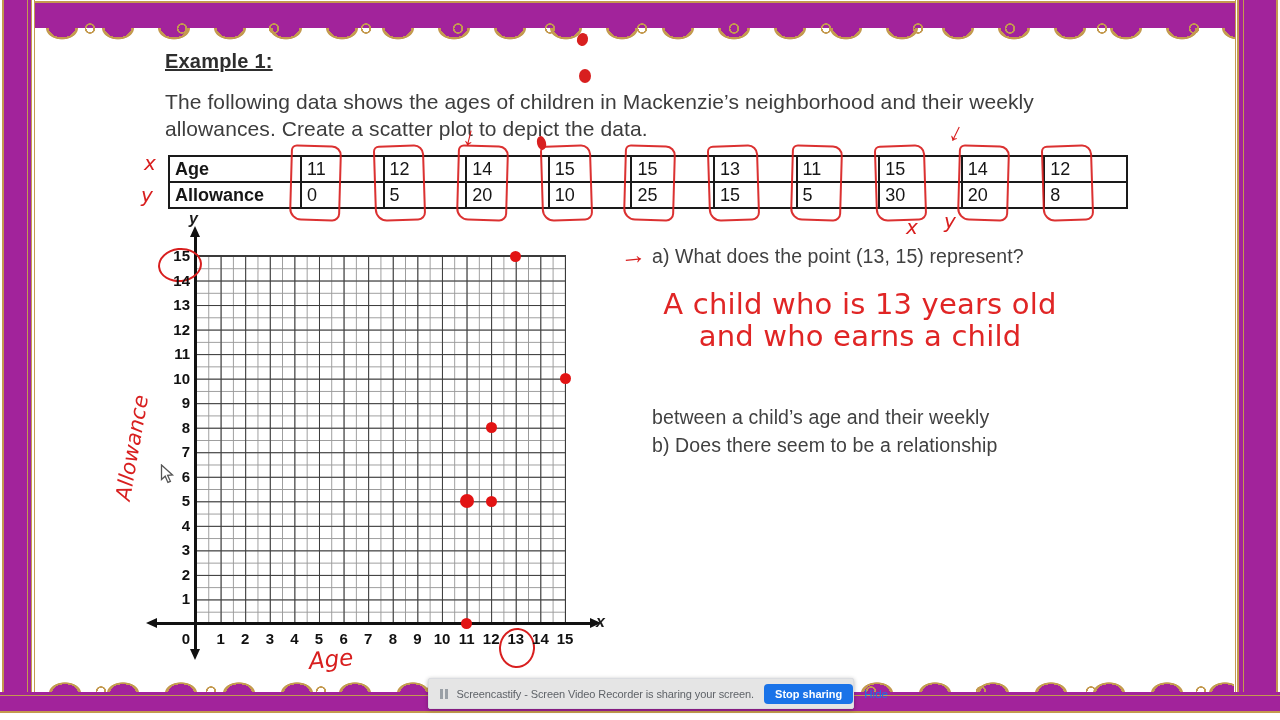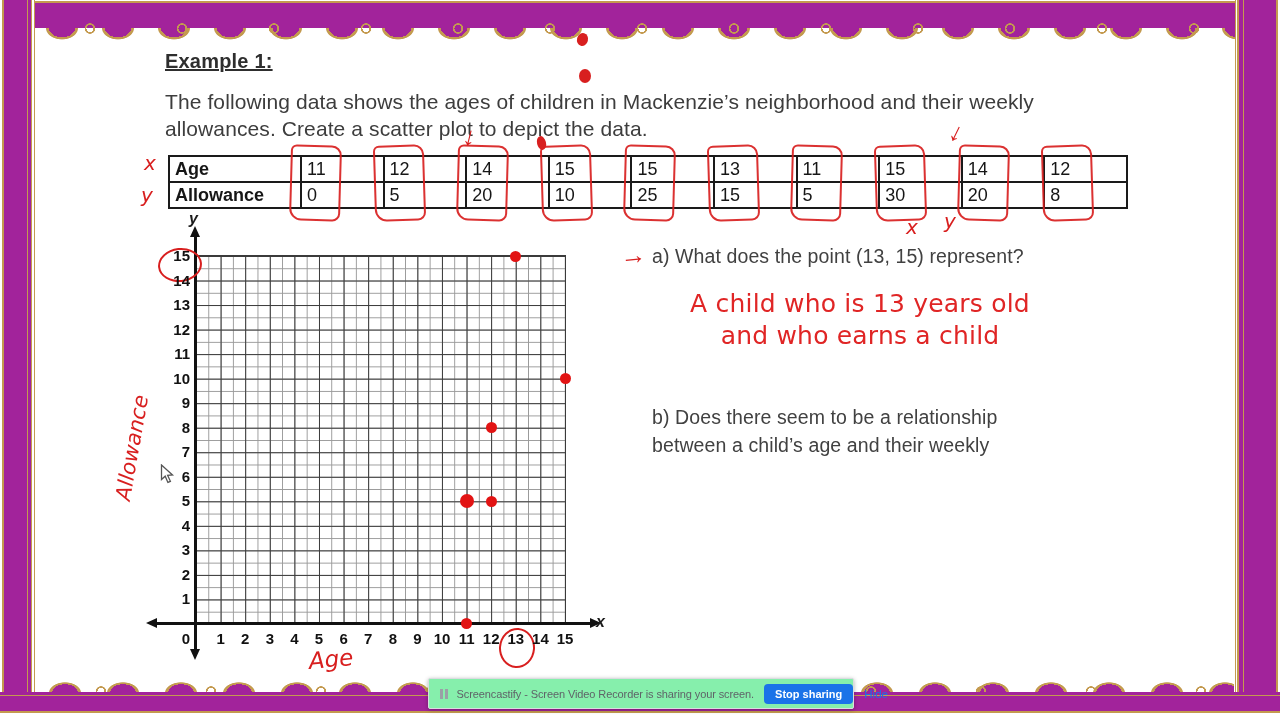--- a/index.html
+++ b/index.html
@@ -74,24 +74,24 @@
   .circ-x{left:303px;top:372px;width:32px;height:36px;transform:rotate(4deg);}
   .allow-label{position:absolute;left:-142px;top:178px;width:160px;height:28px;text-align:center;
       font-size:21px;transform:rotate(-80deg);}
   .age-label{position:absolute;left:95px;top:390px;width:80px;text-align:center;font-size:23px;transform:rotate(-5deg);}
   .cursor{position:absolute;left:-36px;top:208px;}
   
   .qa-arrow{position:absolute;left:620px;top:240px;font-size:26px;color:#d81f1f;transform:rotate(-6deg);font-weight:bold;}
   .q-text{position:absolute;font-size:19.5px;color:#414141;letter-spacing:.1px;}
   .qa{left:652px;top:245px;}
   .answer{position:absolute;left:645px;top:288px;width:430px;text-align:center;
-      font-size:25px;color:#e02525;line-height:32px;letter-spacing:.2px;}
+      font-size:29px;color:#e02525;line-height:32px;letter-spacing:.2px;}
   .qb{left:652px;top:404px;line-height:27.5px;}
   
-  .share-bar{position:absolute;left:428px;top:678px;width:424px;height:29px;background:#86efac;
+  .share-bar{position:absolute;left:428px;top:678px;width:424px;height:29px;background:#e5e5e5;
       border:1px solid #dadce0;border-radius:2px;box-shadow:0 1px 4px rgba(0,0,0,.3);
       display:flex;align-items:center;z-index:20;font-size:11px;color:#5f6368;}
   .share-icon{margin-left:11px;display:flex;gap:2.5px;}
   .share-icon i{display:block;width:2.5px;height:10px;background:#9aa0a6;}
   .share-msg{margin-left:9px;white-space:nowrap;letter-spacing:-.1px;}
   .stop-btn{margin-left:10px;background:#1a73e8;color:#fff;border:none;border-radius:4px;
       padding:4px 11px;font-size:11px;font-weight:bold;font-family:"Liberation Sans",sans-serif;cursor:pointer;white-space:nowrap;}
   .hide-link{margin-left:11px;margin-right:8px;color:#1a73e8;font-size:11.5px;cursor:pointer;white-space:nowrap;}
 </style>
 </head>
@@ -225,22 +225,22 @@
         <div class="pt" style="left: 265.1px; top: 362.495px; height: 11px; width: 11px;"></div>
       </div>
 
     <div class="qa-arrow">→</div>
     <div class="q-text qa">a) What does the point (13, 15) represent?</div>
     <div class="answer hand" style="font-style:normal;">
       <div>A child who is 13 years old</div>
       <div>and who earns a child</div>
     </div>
     <div class="q-text qb">
+      <div>between a child’s age and their weekly</div>
       <div>b) Does there seem to be a relationship</div>
-      <div>between a child’s age and their weekly</div>
     </div>
   </div>
 
   <div class="share-bar">
     <div class="share-icon">
         <i></i>
         <i></i>
       </div>
     <div class="share-msg">Screencastify - Screen Video Recorder is sharing your screen.</div>
     <button class="stop-btn">Stop sharing</button>

